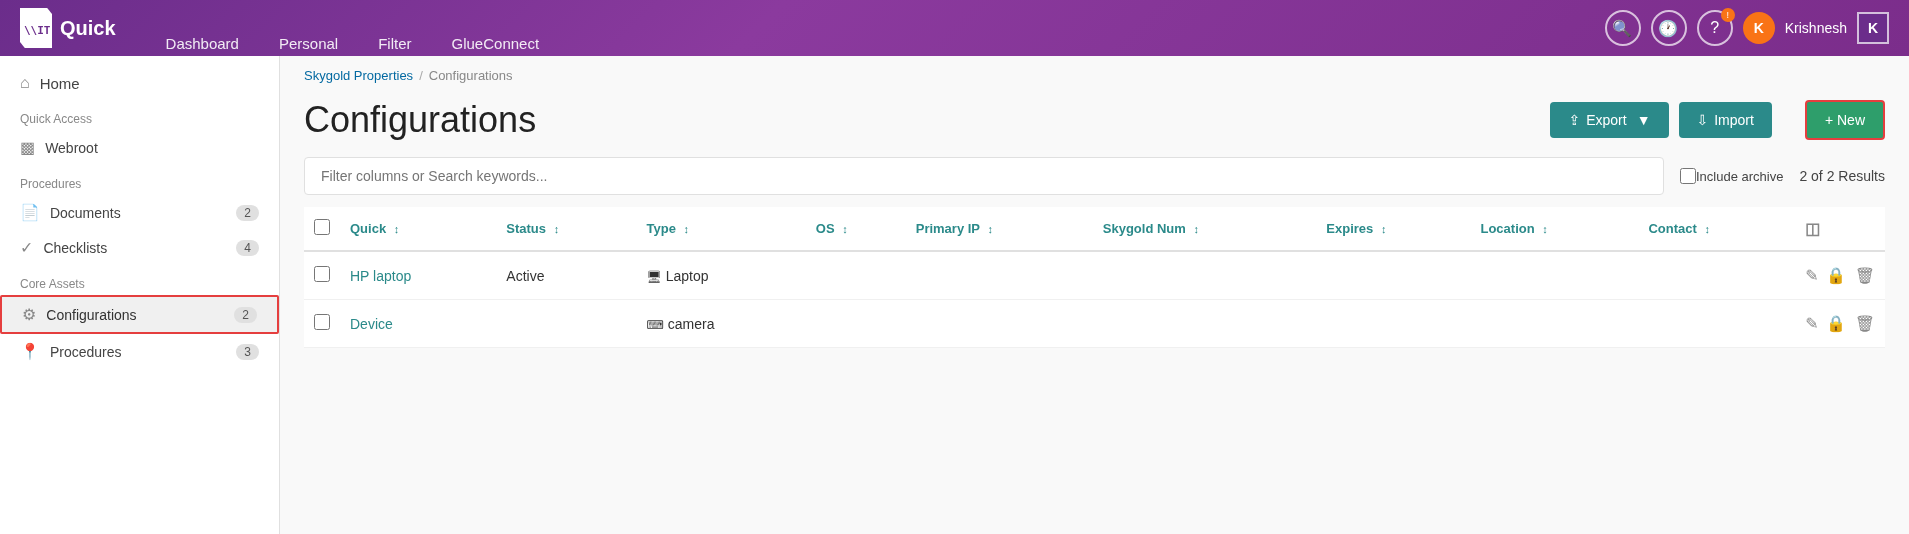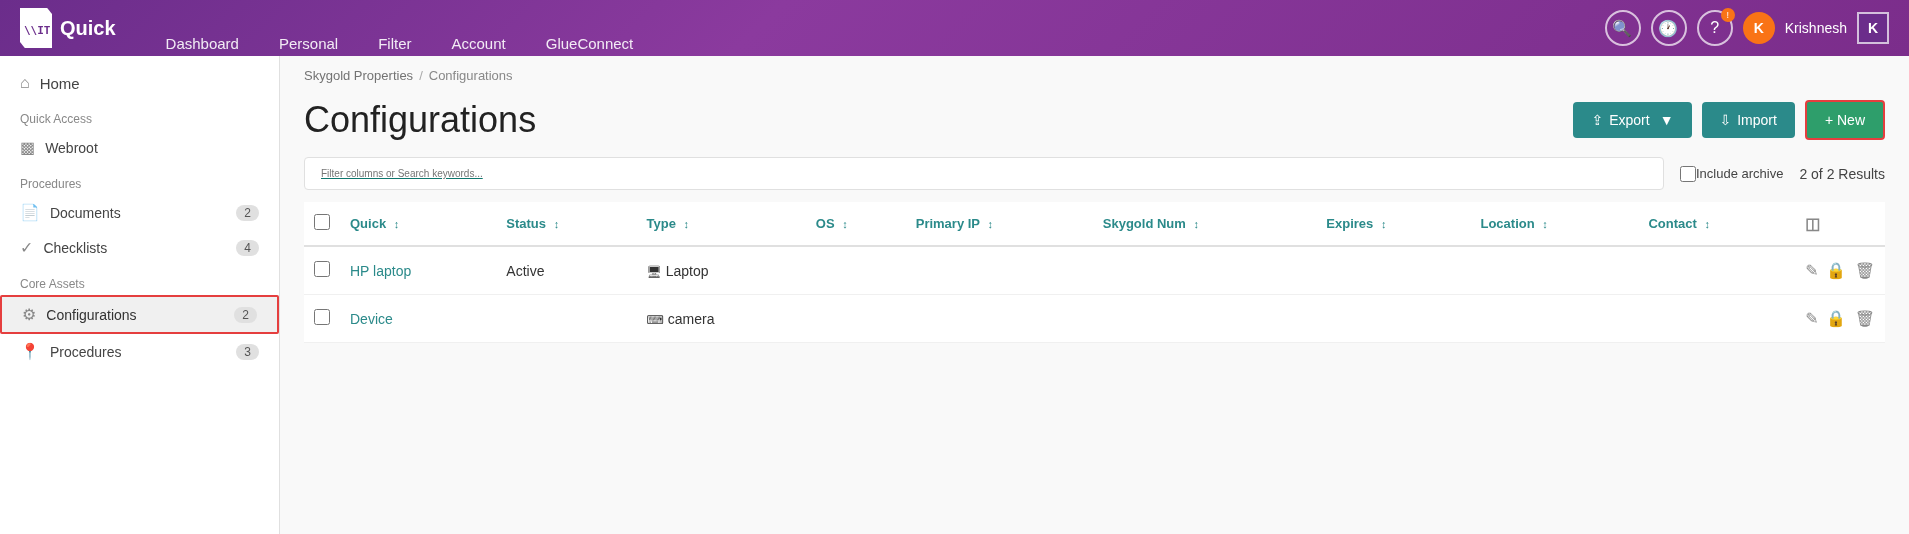--- a/index.html
+++ b/index.html
@@ -173,21 +173,21 @@
 
     
     .breadcrumb {
       padding: 12px 24px 8px;
       font-size: 13px;
       color: #888;
       display: flex;
       align-items: center;
       gap: 6px;
     }
-    .breadcrumb a { color: #737373; text-decoration: none; cursor: pointer; }
+    .breadcrumb a { color: #0369a1; text-decoration: none; cursor: pointer; }
     .breadcrumb-sep { color: #aaa; }
 
     
     .page-header {
       padding: 8px 24px 16px;
       display: flex;
       align-items: center;
       justify-content: space-between;
     }
     .page-title {
@@ -225,20 +225,21 @@
       color: white;
       border: 2px solid #e53e3e;
       padding: 10px 18px;
       border-radius: 4px;
       cursor: pointer;
       display: flex;
       align-items: center;
       gap: 6px;
       font-size: 14px;
       font-weight: 500;
+      margin-left: 23px;
     }
     .btn-caret { margin-left: 4px; }
 
     
     .filter-bar {
       padding: 0 24px 12px;
       display: flex;
       align-items: center;
       gap: 16px;
     }
@@ -249,24 +250,23 @@
       border-radius: 4px;
       padding: 10px 16px;
       display: flex;
       align-items: center;
       gap: 8px;
     }
     .search-input {
       border: none;
       outline: none;
       width: 100%;
-      color: #0f766e;
-      font-size: 10px;
+      color: #3b82f6;
+      font-size: 14px;
       background: transparent;
-      text-decoration: underline;
     }
     .include-archive {
       display: flex;
       align-items: center;
       color: #444;
       font-size: 13px;
       cursor: pointer;
       flex-shrink: 0;
     }
     .include-archive input[type="checkbox"] { cursor: pointer; }
@@ -321,21 +321,20 @@
         <text x="2" y="20" font-size="11" font-weight="900" fill="#6b2d8b" font-family="monospace">\\IT</text>
       </svg>
     </div>
     <span style="color:white; font-size:20px; font-weight:bold; margin-left:4px;">Quick</span>
   </div>
 
   <div class="nav-links">
     <a class="nav-link">Dashboard</a>
     <a class="nav-link">Personal</a>
     <a class="nav-link">Filter</a>
-    <a class="nav-link">Account</a>
     <a class="nav-link">GlueConnect</a>
   </div>
 
   <div class="nav-right">
     <div class="nav-icon-btn">
       <span>🔍</span>
     </div>
     <div class="nav-icon-btn">
       <span>🕐</span>
     </div>

